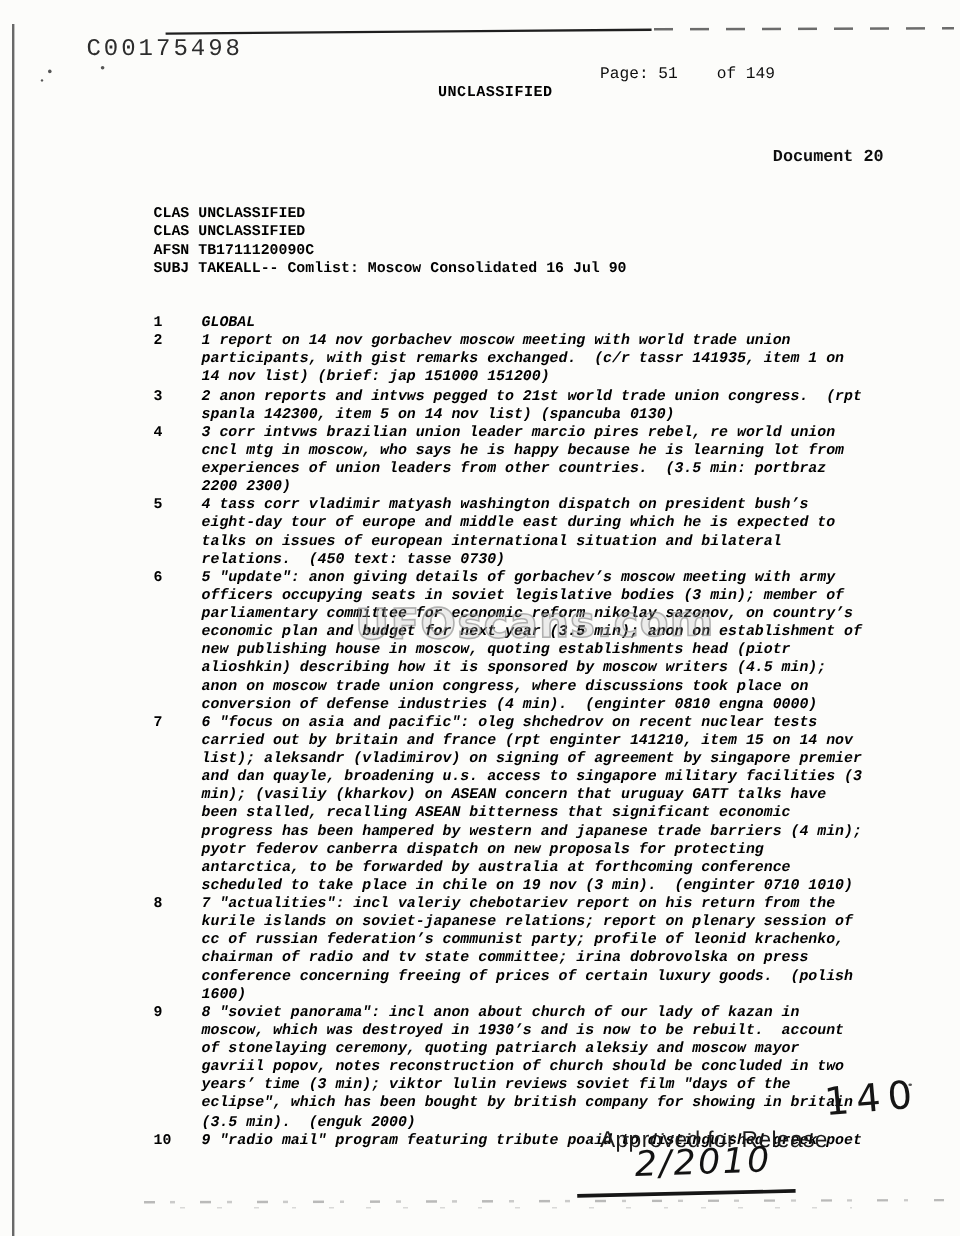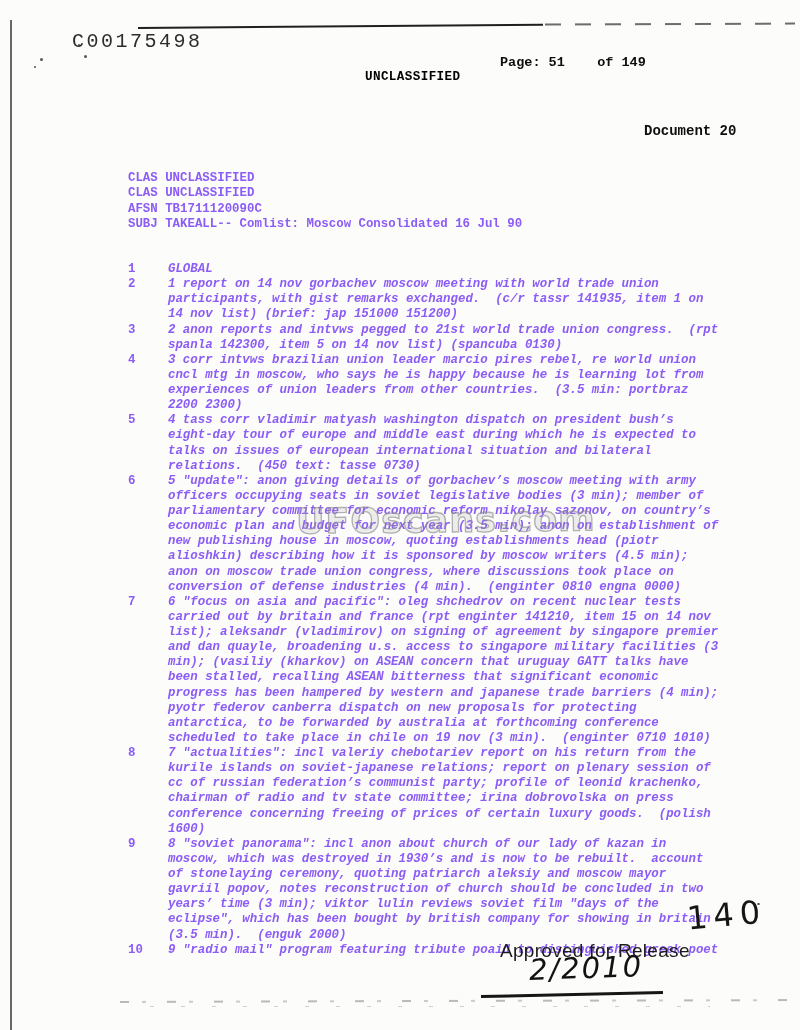--- a/index.html
+++ b/index.html
@@ -34,35 +34,35 @@
     background:repeating-linear-gradient(90deg,#9a9a9a 0 4px,transparent 4px 31px);
     opacity:.45;
   }
   
   .doc-ref {
     position:absolute; left:28px; top:30px;
     font-size:20px; letter-spacing:2.5px; color:#2d2d2d; font-weight:400;margin-left:44px;
   }
   .page-line {
     position:absolute; left:500px; top:55px;
-    font-size:13.5px; font-weight:bold; white-space:pre; color:#0e0e0e;
+    font-size:13.5px; font-weight:normal; white-space:pre; color:#0e0e0e;
   }
   .classification {
     position:absolute; left:365px; top:70px;
     font-size:12.6px; font-weight:bold; letter-spacing:.4px; color:#000000;
   }
   .document-label {
     position:absolute; left:644px; top:123px;
     font-size:14px; font-weight:bold; color:#0e0e0e;
   }
   
   .body-block {
     position:absolute; left:128px; top:141px; width:632px;
     font-size:12.4px; line-height:15.12px; font-weight:bold;
-    white-space:pre; color:#8b5cf6;
+    white-space:pre; color:#000000;
   }
   .item-row { display:flex; }
   .item-num { flex:0 0 40px; width:40px; }
   .item-lines { flex:1;font-style:italic; }
   
   .watermark {
     position:absolute; left:296px; top:500px;
     font-family:"DejaVu Sans","Liberation Sans",sans-serif;
     font-size:35px; font-weight:bold; letter-spacing:1px;
     color:rgba(165,165,165,0.18);

